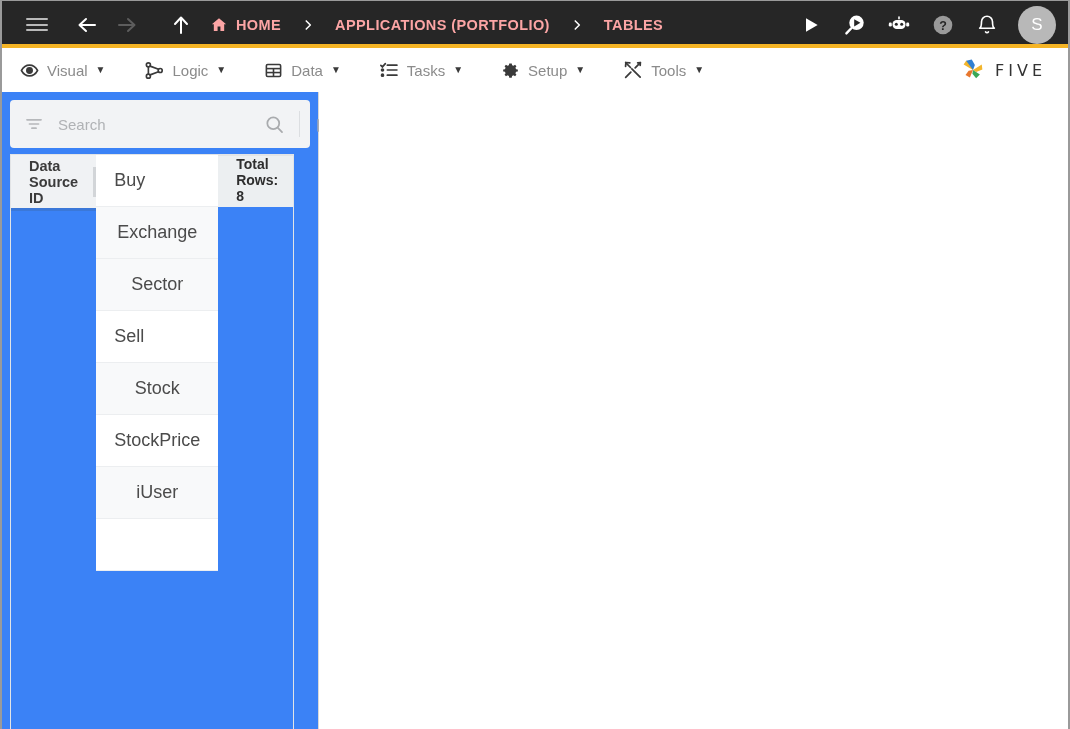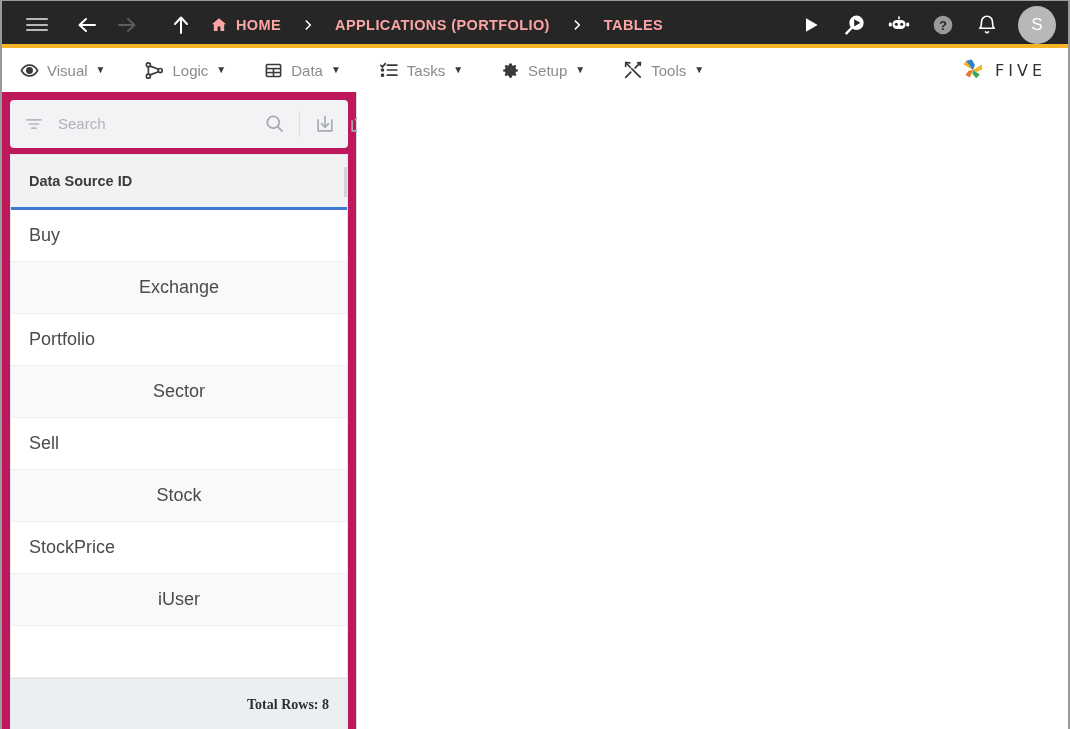--- a/index.html
+++ b/index.html
@@ -112,23 +112,23 @@
     letter-spacing: 4px;
     color: #333333;
     font-family: "DejaVu Sans", sans-serif;
     font-weight: 400;
   }
 
   
   .content { display: flex; height: calc(729px - 47px - 44px); }
 
   .panel {
-    width: 355px;
+    width: 317px;
     display: flex; flex-direction: column;
-    background: #be185d;
+    background: #3b82f6;
     border-right: 1px solid #d8d8d8;
   }
 
   
   .searchcard {
     margin: 8px 8px 6px 8px;
     height: 48px;
     background: #f2f3f5;
     border-radius: 4px;
     display: flex; align-items: center;
@@ -165,22 +165,22 @@
     display: flex; align-items: center; justify-content: center;
     color: #3c3c3c;
     margin-left: 6px;
     flex: 0 0 auto;
     cursor: pointer;
   }
 
   
   .grid {
     flex: 1 1 auto;
-    margin: 0 8px 0 8px;
-    display: flex; flex-direction: column;
+    margin: 0 24px 0 8px;
+    display: flex; 
     border: 1px solid #e2e4e6;
     border-bottom: 0;
     overflow: hidden;
   }
   .grid-head {
     height: 56px;
     background: #f0f2f4;
     display: flex; align-items: center;
     padding: 0 18px;
     font-size: 14.5px;
@@ -205,26 +205,25 @@
     border-bottom: 1px solid #eceef0;
     background: #ffffff;
     cursor: default;
   }
   .row.alt { background: #f8f9fa; justify-content: center; }
   .row.empty { height: 52px; }
   .grid-footer {
     height: 52px;
     background: #eceff1;
     border-top: 1px solid #e2e4e6;
-    display: flex; align-items: center; justify-content: flex-end;
+    display: flex; align-items: flex-start; justify-content: flex-end;
     padding: 0 18px;
     font-size: 14px;
     font-weight: bold;
     color: #2e2e2e;
-    font-family: Liberation Serif, serif;
   }
 
   .mainarea { flex: 1 1 auto; background: #ffffff; }
 </style>
 </head>
 <body>
 
 <div class="window">
 
   <div class="topbar">
@@ -485,23 +484,20 @@
           <span class="col-resize"></span>
         </div>
 
         <div class="grid-body">
           <div class="row">
               <span>Buy</span>
             </div>
           <div class="row alt">
               <span>Exchange</span>
             </div>
-          <div class="row">
-              <span>Portfolio</span>
-            </div>
           <div class="row alt">
               <span>Sector</span>
             </div>
           <div class="row">
               <span>Sell</span>
             </div>
           <div class="row alt">
               <span>Stock</span>
             </div>
           <div class="row">

